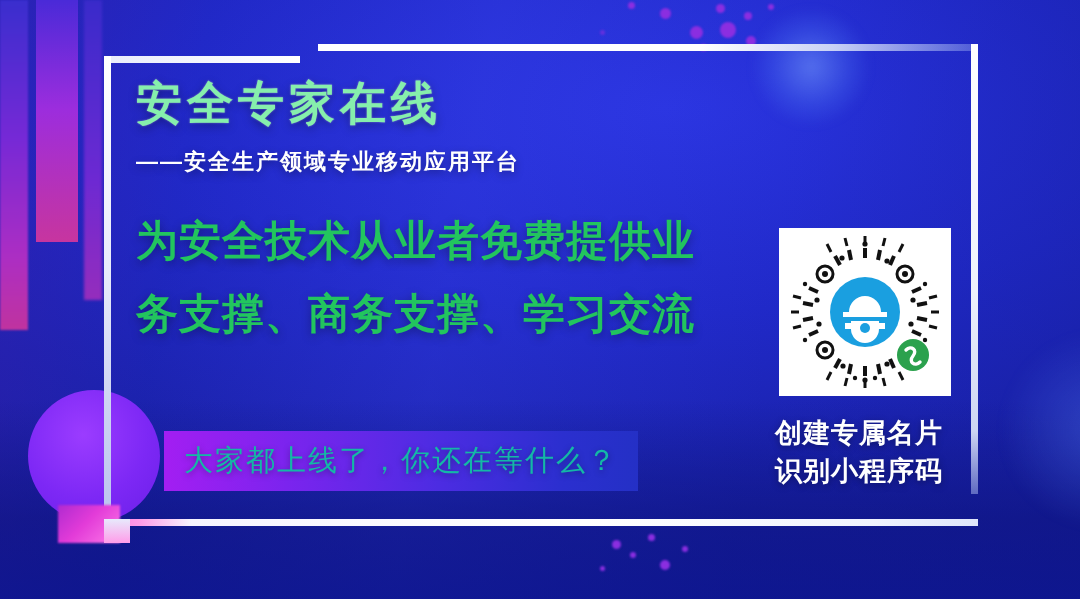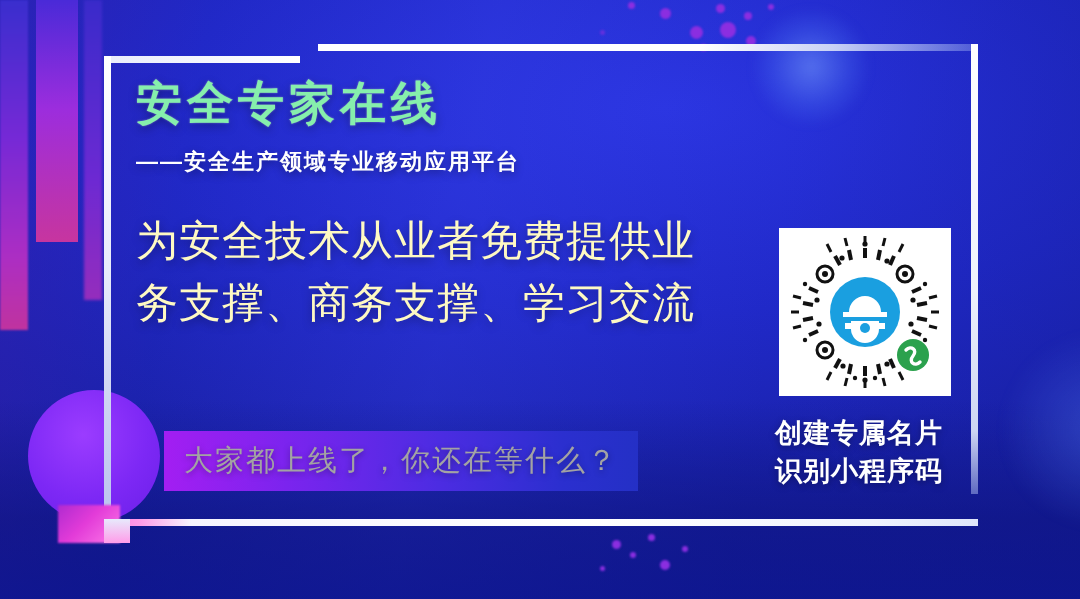--- a/index.html
+++ b/index.html
@@ -176,42 +176,42 @@
     margin-left: 0px;
     font-size: 22px;
     font-weight: bold;
     color: #ffffff;
     letter-spacing: 2px;
     text-shadow: 0 3px 9px rgba(0,0,0,0.35);
   }
   .body-text {
     margin-top: 36px;
     font-size: 42px;
-    font-weight: normal;
-    color: #fef9c3;
+    font-weight: bold;
+    color: #22c55e;
     letter-spacing: 1px;
     line-height: 1.32;
     text-shadow: 0 3px 10px rgba(0,0,0,0.35);
   }
   .cta-bar {
     position: absolute;
     left: 164px;
     top: 431px;
     width: 474px;
     height: 60px;
     background: linear-gradient(90deg, #a31ef2 0%, #7b24ee 26%, #4c2ce2 58%, #2b2fcf 84%, #2430c6 100%);
     filter: blur(0.3px);
   }
   .cta-text {
     position: absolute;
     left: 184px;
     top: 441px;
     width: 470px;
     font-size: 29px;
-    color: #a3a3a3;
+    color: #14b8a6;
     letter-spacing: 2px;
     text-shadow: 0 2px 6px rgba(0,0,0,0.35);
   }
 
   
   .qr-box {
     position: absolute;
     left: 779px;
     top: 228px;
     width: 172px;
@@ -278,21 +278,21 @@
   <div class="frame-line frame-left"></div>
   <div class="frame-line frame-right"></div>
   <div class="frame-line frame-bottom"></div>
   <div class="corner-pink"></div>
   <div class="corner-pink-2"></div>
 
   <div class="content">
     <div class="headline">安全专家在线</div>
     <div class="subline">——安全生产领域专业移动应用平台</div>
     <div class="body-text">为安全技术从业者免费提供业</div>
-    <div class="body-text" style="margin-top:7px;">务支撑、商务支撑、学习交流</div>
+    <div class="body-text" style="margin-top:18px;">务支撑、商务支撑、学习交流</div>
   </div>
 
   <div class="cta-bar"></div>
   <div class="cta-text">大家都上线了，你还在等什么？</div>
 
   <div class="qr-box">
     <div class="qr-inner">
       <svg viewBox="0 0 172 168" width="172" height="168">
         <rect x="0" y="0" width="172" height="168" fill="#ffffff"></rect>
         <g fill="#111111">

